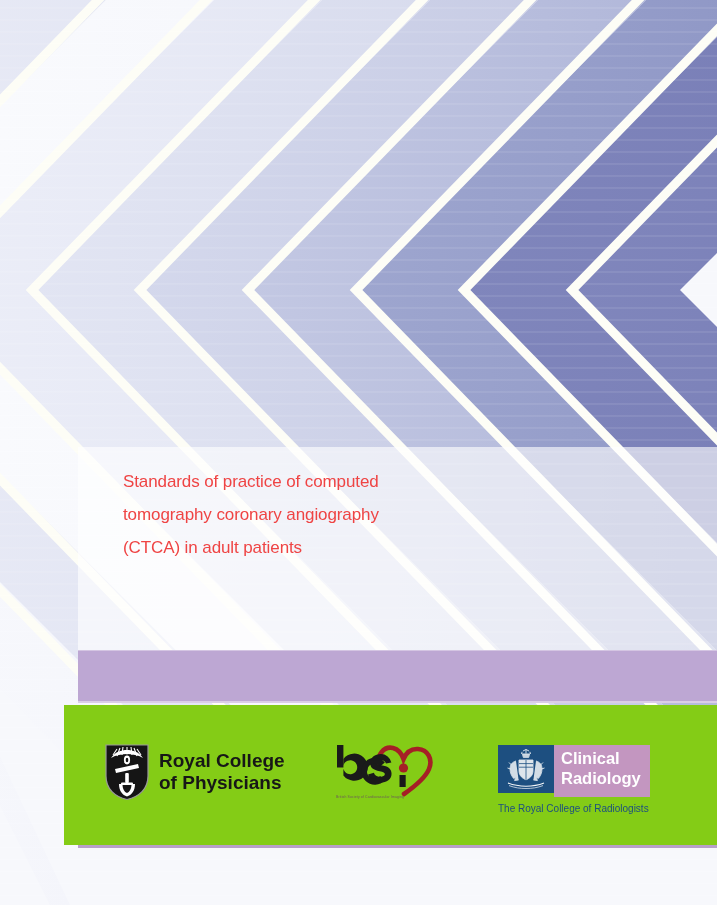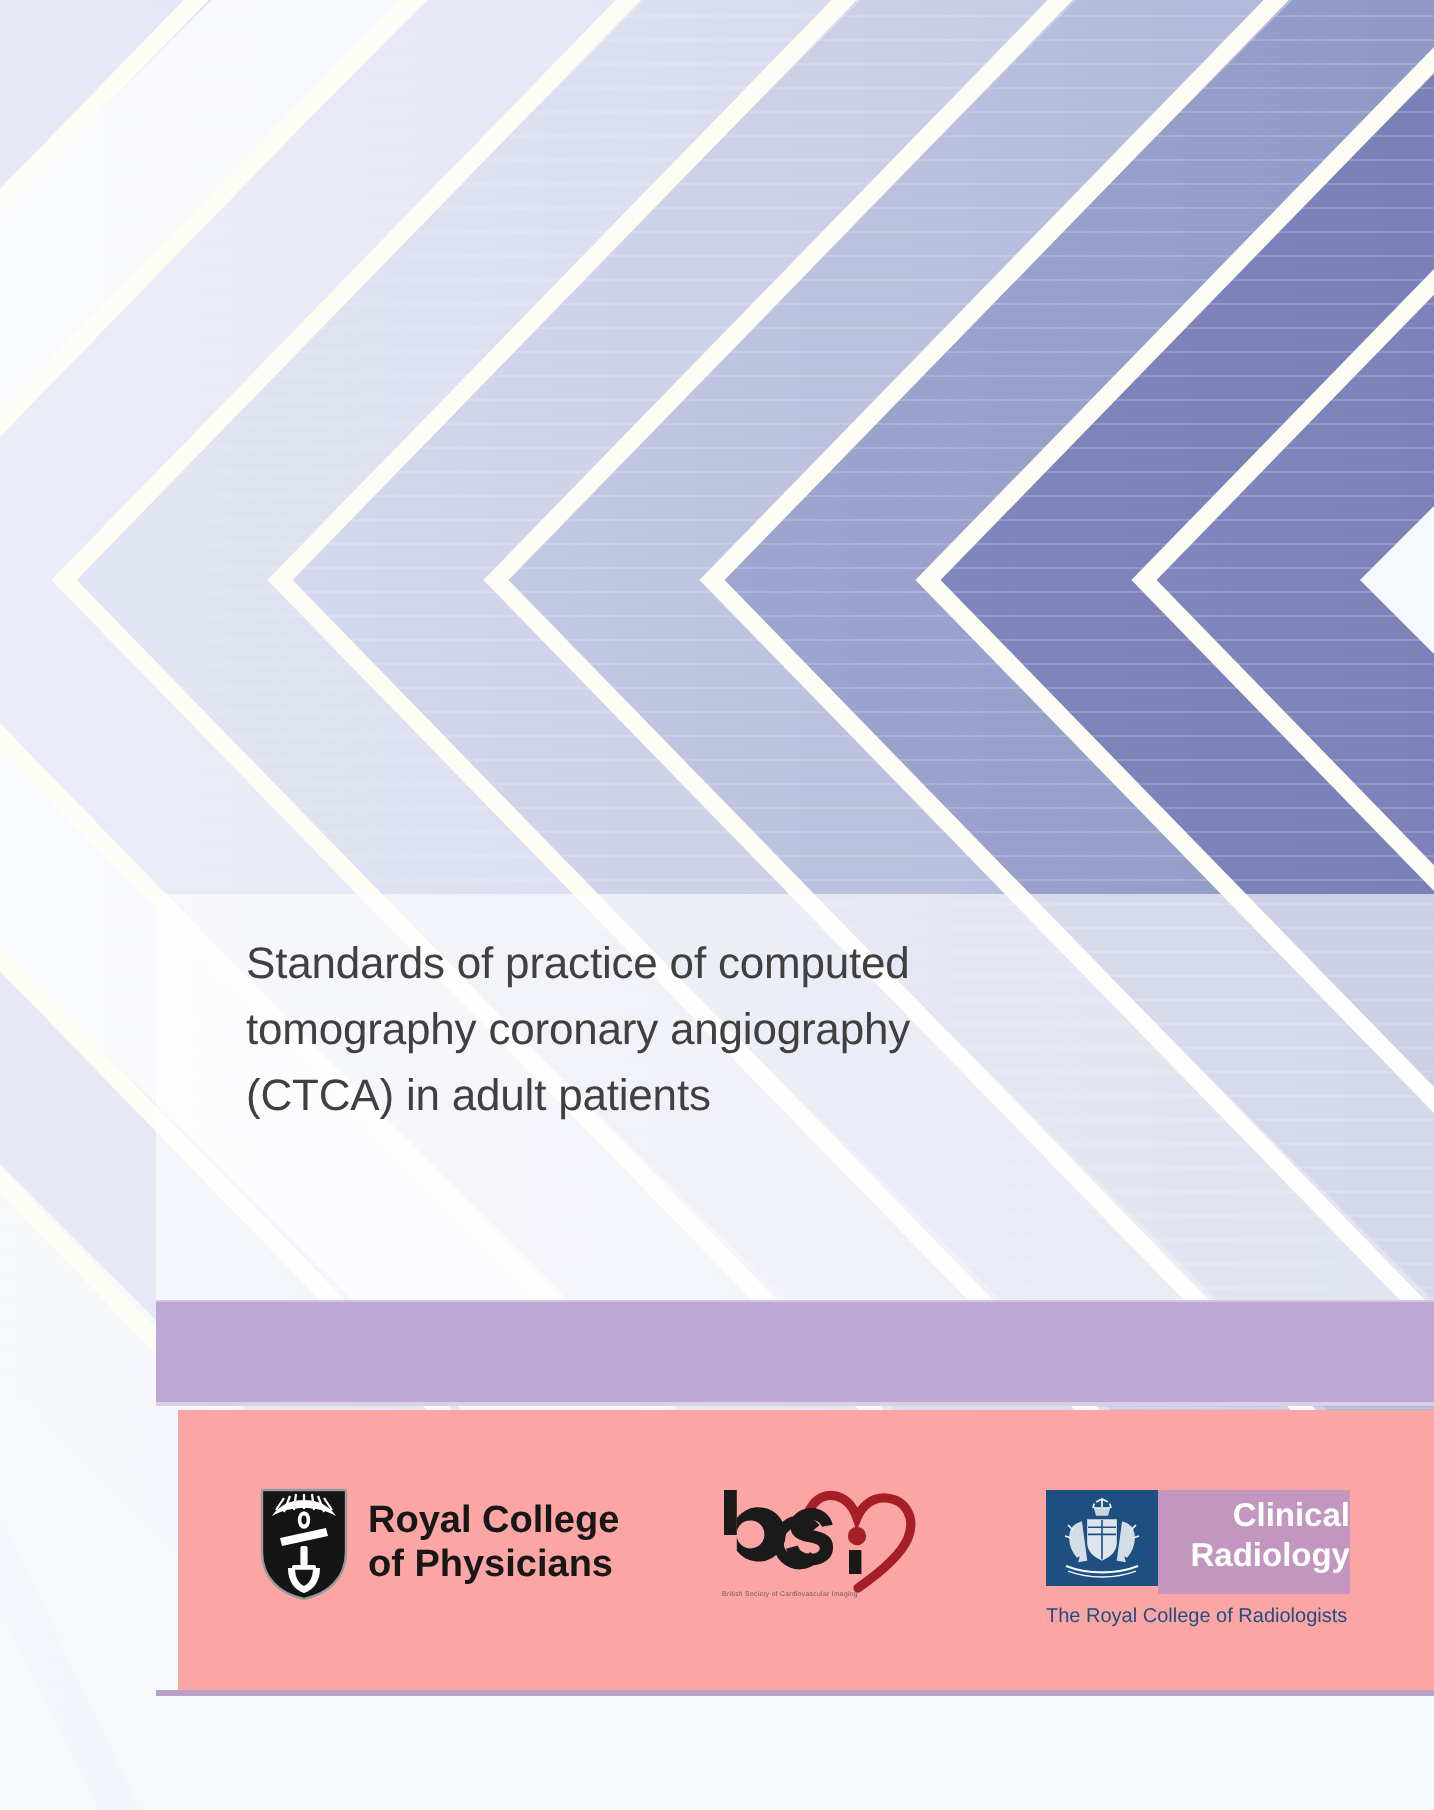--- a/index.html
+++ b/index.html
@@ -20,24 +20,24 @@
   
   #title-panel {
     position:absolute;
     left:78px; top:447px; right:0; height:203px;
     background:rgba(255,255,255,0.62);
   }
   #title-text {
     position:absolute;
     left:45px; top:18px; right:60px;
     font-family:"Liberation Sans", sans-serif;
-    font-size:22px;
+    font-size:17px;
     line-height:33px;
     font-weight:400;
-    color:#404040;
+    color:#ef4444;
     letter-spacing:-0.1px;
     white-space:pre-line;
   }
 
   
   #mauve-band {
     position:absolute;
     left:78px; top:650px; right:0; height:53px;
     background:#bda7d3;
   }
@@ -46,22 +46,22 @@
     background:rgba(255,255,255,0.35);
   }
   #mauve-band-bot-edge {
     position:absolute; left:0; bottom:0; right:0; height:2px;
     background:rgba(255,255,255,0.45);
   }
 
   
   #logo-panel {
     position:absolute;
-    left:89px; top:705px; right:0; height:140px;
-    background:#fca5a5;
+    left:64px; top:705px; right:0; height:140px;
+    background:#84cc16;
   }
   #logo-panel-underline {
     position:absolute;
     left:78px; top:845px; right:0; height:3px;
     background:#b8a0c9;
   }
   #logo-row {
     position:absolute;
     left:0; top:0; right:0; bottom:0;
   }
@@ -83,21 +83,21 @@
   #bsci-svg { width:110px; height:64px; display:block; }
   #bsci-tagline {
     position:absolute; left:4px; top:62px;
     font-family:"Liberation Sans", sans-serif;
     font-size:3.4px; line-height:5px; letter-spacing:0.15px;
     color:#6d5a5a; white-space:nowrap;
   }
 
   
   #logo-rcr { position:absolute; left:434px; top:40px; width:160px; }
-  #rcr-boxes { display:flex; height:52px; width:152px;text-align:right; }
+  #rcr-boxes { display:flex; height:52px; width:152px; }
   #rcr-crest-box {
     width:56px; height:48px; background:#1d4f80;
     position:relative; overflow:hidden;
   }
   #rcr-crest-box svg { position:absolute; left:5px; top:3px; width:46px; height:42px; }
   #rcr-name-box {
     flex:1; background:#c396c0;
     padding:4px 0 0 7px;
   }
   #rcr-name-text {

